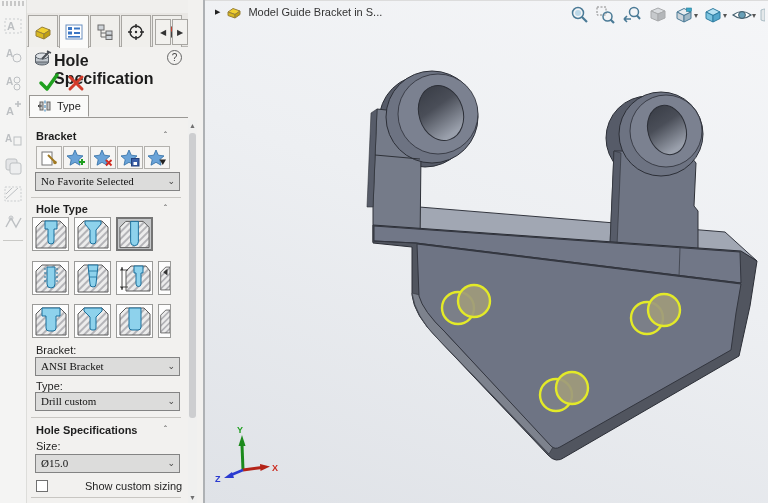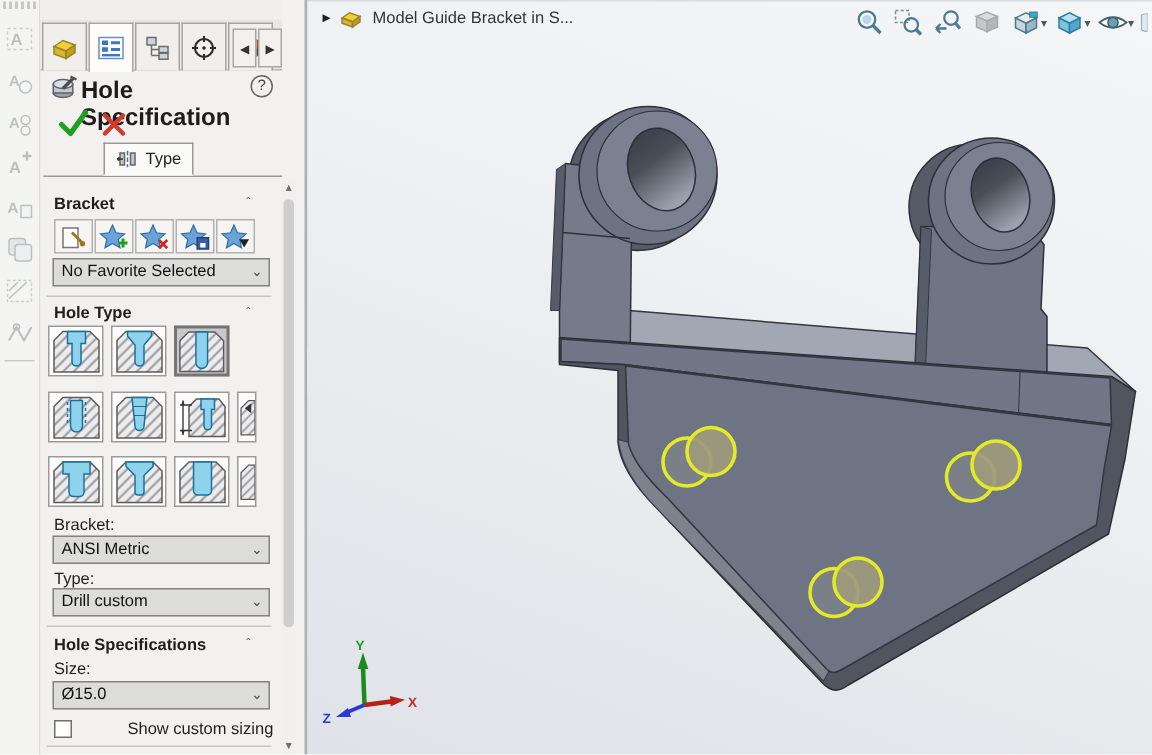--- a/index.html
+++ b/index.html
@@ -31,32 +31,32 @@
   .pm-header { position:absolute; left:0; top:48px; width:161px; height:22px; }
   .pm-header .title { position:absolute; left:27px; top:4px; font-size:16px; font-weight:bold; color:#1c1c1c; }
   .help-circ { position:absolute; right:6px; top:2px; width:15px; height:15px; border:1px solid #666;
     border-radius:50%; font-size:10px; color:#444; text-align:center; line-height:13px; }
 
   .pm-actions { position:absolute; left:0; top:71px; width:161px; height:24px; }
 
   .typetabs { position:absolute; left:2px; top:95px; width:159px; height:23px; }
   .ttab { position:absolute; top:0; height:22px; border:1px solid #9a9894; display:flex;
     align-items:center; gap:4px; padding:0 7px; font-size:11px; color:#222; }
-  .ttab.active { background:#fafaf9; border-bottom-color:#fafaf9; z-index:2;margin-left:40px; }
+  .ttab.active { background:#fafaf9; border-bottom-color:#fafaf9; z-index:2; }
   .ttab.inactive { background:#d8d5d1; top:1px; height:21px; }
   .typetabs-underline { position:absolute; left:0; top:22px; width:159px; height:1px; background:#9a9894; }
 
   .sec-head { position:absolute; left:9px; font-size:11px; font-weight:bold; color:#1e1e1e; }
   .sec-chev { position:absolute; right:14px; width:10px; height:10px; font-size:9px; color:#555; }
   .pm-divider { position:absolute; left:4px; width:150px; height:1px; background:#c8c6c2; }
   .pm-label { position:absolute; left:9px; font-size:11px; color:#1e1e1e; }
 
   .dropdown { position:absolute; left:8px; width:145px; height:19px; background:#dcdcdb;
     border:1px solid #838383; font-size:11px; color:#111; padding:2px 16px 0 5px;
-    white-space:nowrap; overflow:hidden; }
+    white-space:nowrap; overflow:hidden;font-family:Liberation Serif, serif; }
   .dd-chev { position:absolute; right:4px; top:3px; font-size:9px; color:#444; }
 
   .favbtn { position:absolute; top:0; width:26px; height:23px; background:#f6f5f3;
     border:1px solid #b3b1ad; display:flex; align-items:center; justify-content:center; }
 
   .holebtn { position:absolute; width:37px; height:34px; background:#fdfdfd;
     border:1px solid #9a9a98; display:flex; align-items:center; justify-content:center; }
   .holebtn.selected { background:#c6c8ca; border:2px solid #757575; }
   .holebtn.sliver { width:13px; overflow:hidden; justify-content:flex-start; }
 
@@ -347,21 +347,21 @@
         </svg>
       </div>
   <div class="holebtn sliver" style="left:131px;top:304px">
     <svg width="13" height="31" viewBox="0 0 13 31">
           <path d="M2,8 L8,2 L13,2 L13,29 L2,29 Z" fill="url(#hatch)" stroke="#5a5a5a"></path>
         </svg>
       </div>
 
   <div class="pm-label" style="top:344px">Bracket:</div>
   <div class="dropdown" style="top:357px">
-    <span>ANSI Metric</span>
+    <span>ANSI Bracket</span>
     <span class="dd-chev">⌄</span>
   </div>
   <div class="pm-label" style="top:380px">Type:</div>
   <div class="dropdown" style="top:392px">
     <span>Drill custom</span>
     <span class="dd-chev">⌄</span>
   </div>
   <div class="pm-divider" style="top:417px"></div>
 
   <div class="sec-head" style="top:424px">Hole Specifications</div>

